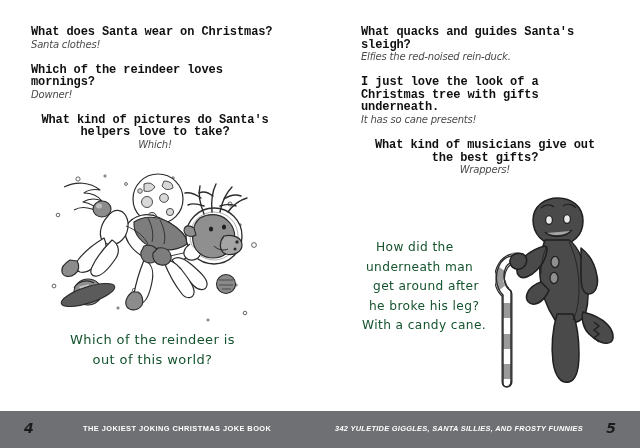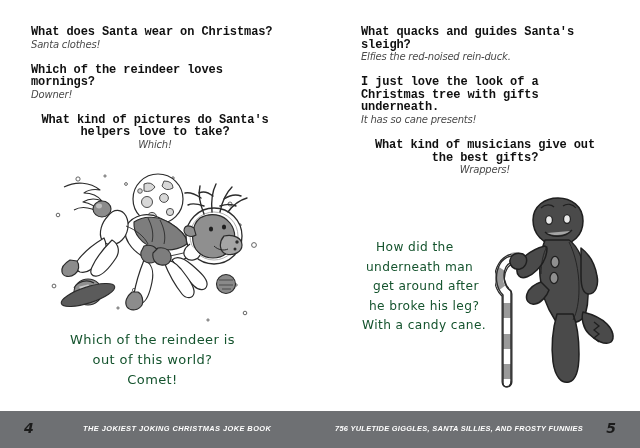--- a/index.html
+++ b/index.html
@@ -127,21 +127,21 @@
   .folio-right { right: 24px; }
   .running-head {
     font-family: "Liberation Sans", sans-serif;
     font-weight: bold;
     font-size: 7.4px;
     letter-spacing: 0.45px;
     color: #ffffff;
     position: absolute;
     top: 13px;
   }
-  .running-head-left { left: 83px; font-style: italic; }
+  .running-head-left { left: 83px; }
   .running-head-right {
     right: 57px;
     font-style: italic;
     letter-spacing: 0.3px;
   }
 </style>
 </head>
 <body>
 
 <div class="spread">
@@ -292,21 +292,20 @@
 
         <path d="M166 78 C170 82, 176 83, 180 81" fill="none" stroke="#2b2b2b" stroke-width="1"></path>
       </g>
 
       <path d="M142 76 C136 80, 134 86, 138 90 C142 94, 150 92, 152 87" fill="#ffffff" stroke="#2b2b2b" stroke-width="1.2"></path>
     </svg>
 
     <div class="caption caption-reindeer">
       <div>Which of the reindeer is</div>
       <div>out of this world?</div>
-      <div>Comet!</div>
     </div>
   </div>
 
   <div class="page page-right">
 
     <div class="jokes">
       <div class="joke">
         <div class="q">What quacks and guides Santa's sleigh?</div>
         <div class="a">Elfies the red-noised rein-duck.</div>
       </div>
@@ -402,18 +401,18 @@
       <path d="M52 50 C48 58, 46 68, 46 78"></path>
     </g>
   </svg>
 
   <div class="footer">
     <div class="footer-half">
       <span class="folio folio-left">4</span>
       <span class="running-head running-head-left">THE JOKIEST JOKING CHRISTMAS JOKE BOOK</span>
     </div>
     <div class="footer-half">
-      <span class="running-head running-head-right">756 YULETIDE GIGGLES, SANTA SILLIES, AND FROSTY FUNNIES</span>
+      <span class="running-head running-head-right">342 YULETIDE GIGGLES, SANTA SILLIES, AND FROSTY FUNNIES</span>
       <span class="folio folio-right">5</span>
     </div>
   </div>
 
 </div>
 
 </body></html>

